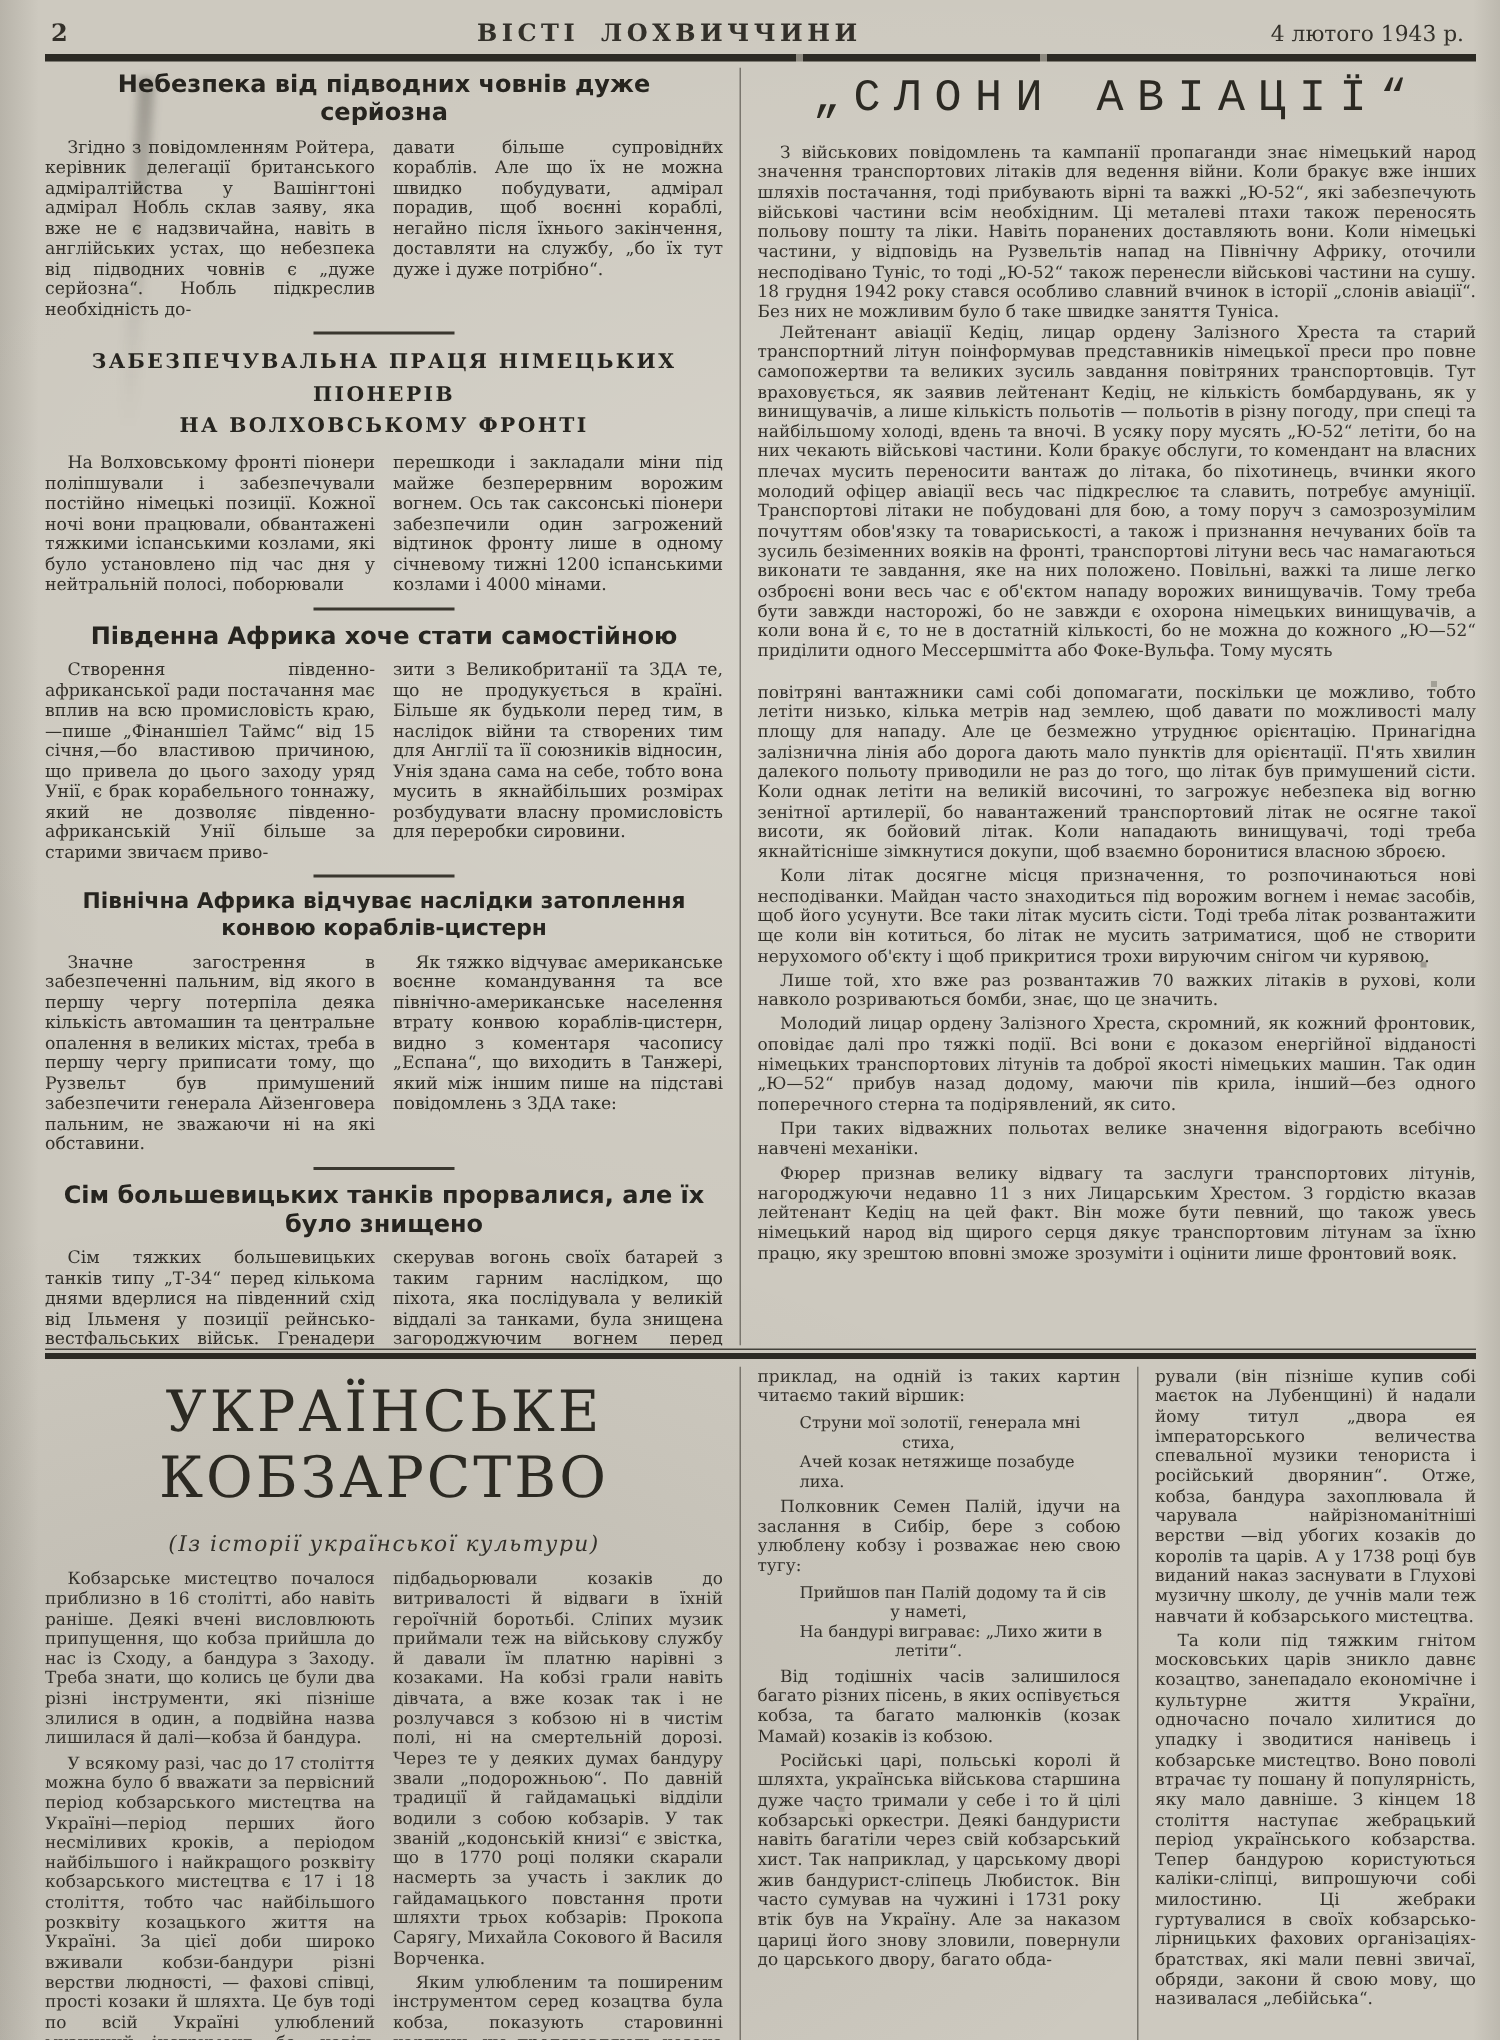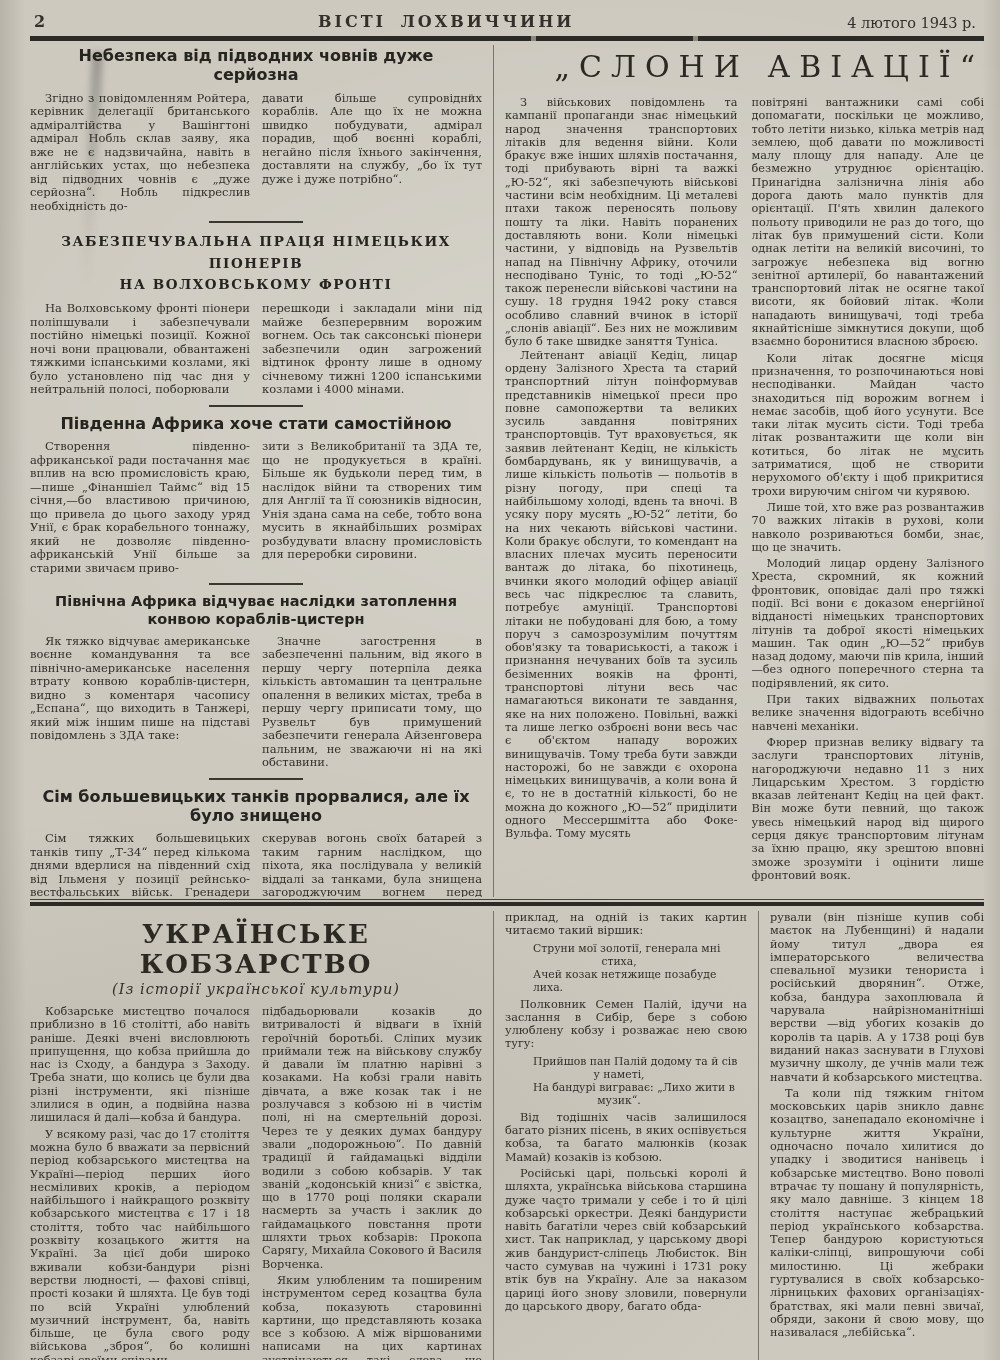--- a/index.html
+++ b/index.html
@@ -47,24 +47,24 @@
     font-size:13.5px; letter-spacing:1.6px; line-height:1.6; margin:2px 0 6px; color:#26241f;}
   .twocol{display:flex; gap:12px;}
   .twocol > div{flex:1; overflow:hidden;}
   .body-sm{font-size:11.5px; line-height:13.5px; text-align:justify;}
   .body-av{font-size:11.3px; line-height:13.3px; text-align:justify;}
   p.para{margin:0; text-indent:15px;}
   p.cont{margin:0; text-indent:0;}
   p.gap{margin-top:3px;}
   .divider{width:94px; height:2px; background:#3a372f; margin:8px auto 8px;}
   
-  .av-head{font-size:30px; letter-spacing:9px; text-align:right; font-weight:normal;
-    margin:4px 0 12px; color:#2b2922; white-space:nowrap;}
-  
-  .kb-title{font-size:26px; letter-spacing:2px; text-align:center; font-weight:bold; margin:8px 0 2px; color:#2b2922;}
+  .av-head{font-size:30px; letter-spacing:9px; text-align:center; font-weight:normal;
+    margin:4px 0 12px; color:#2b2922; white-space:nowrap;font-family:Liberation Mono, monospace;}
+  
+  .kb-title{font-size:38px; letter-spacing:2px; text-align:center; font-weight:normal; margin:8px 0 15px; color:#2b2922;}
   .kb-sub{font-style:italic; font-size:14.5px; text-align:center; letter-spacing:1px; margin:0 0 8px;}
   .verse{margin:4px 0 4px; font-size:10.8px; line-height:13px;}
   .v-left{padding-left:28px; text-align:left;}
   .v-right{text-align:center; padding-right:14px;}
 </style>
 </head>
 <body>
 
 <div class="page">
   <div class="streak"></div>
@@ -120,24 +120,24 @@
               <p class="cont">зити з Великобританії та ЗДА те, що не продукується в країні. Більше як будьколи перед тим, в наслідок війни та створених тим для Англії та її союзників відносин, Унія здана сама на себе, тобто вона мусить в якнайбільших розмірах розбудувати власну промисловість для переробки сировини.</p>
             </div>
         </div>
       </article>
       <div class="divider"></div>
 
       <article>
         <h2 class="headline-sans" style="font-size:14.5px;">Північна Африка відчуває наслідки затоплення конвою кораблів-цистерн</h2>
         <div class="twocol body-sm">
           <div>
+              <p class="para">Значне загострення в забезпеченні пальним, від якого в першу чергу потерпіла деяка кількість автомашин та центральне опалення в великих містах, треба в першу чергу приписати тому, що Рузвельт був примушений забезпечити генерала Айзенговера пальним, не зважаючи ні на які обставини.</p>
+            </div>
+          <div>
               <p class="para">Як тяжко відчуває американське воєнне командування та все північно-американське населення втрату конвою кораблів-цистерн, видно з коментаря часопису „Еспана“, що виходить в Танжері, який між іншим пише на підставі повідомлень з ЗДА таке:</p>
-            </div>
-          <div>
-              <p class="para">Значне загострення в забезпеченні пальним, від якого в першу чергу потерпіла деяка кількість автомашин та центральне опалення в великих містах, треба в першу чергу приписати тому, що Рузвельт був примушений забезпечити генерала Айзенговера пальним, не зважаючи ні на які обставини.</p>
             </div>
         </div>
       </article>
       <div class="divider"></div>
 
       <article>
         <h2 class="headline-sans">Сім большевицьких танків прорвалися, але їх було знищено</h2>
         <div class="twocol body-sm">
           <div>
               <p class="para">Сім тяжких большевицьких танків типу „Т-34“ перед кількома днями вдерлися на південний схід від Ільменя у позиції рейнсько-вестфальських військ. Гренадери дозволили переїхати сталевим колосам поза свої рови, а потім почали по них стріляти. Один висунений артилерійський спостерігач</p>
@@ -147,21 +147,21 @@
             </div>
         </div>
       </article>
 
     </div>
 
     <div class="v-rule"></div>
 
     <div class="right-half">
       <h1 class="av-head">„СЛОНИ АВІАЦІЇ“</h1>
-      <div class="twocol body-av" style="gap:14px;">
+      <div class="twocol body-av" style="gap:14px;flex-direction:column;">
         <div>
           <p class="para">З військових повідомлень та кампанії пропаганди знає німецький народ значення транспортових літаків для ведення війни. Коли бракує вже інших шляхів постачання, тоді прибувають вірні та важкі „Ю-52“, які забезпечують військові частини всім необхідним. Ці металеві птахи також переносять польову пошту та ліки. Навіть поранених доставляють вони. Коли німецькі частини, у відповідь на Рузвельтів напад на Північну Африку, оточили несподівано Туніс, то тоді „Ю-52“ також перенесли військові частини на сушу. 18 грудня 1942 року стався особливо славний вчинок в історії „слонів авіації“. Без них не можливим було б таке швидке заняття Туніса.</p>
           <p class="para">Лейтенант авіації Кедіц, лицар ордену Залізного Хреста та старий транспортний літун поінформував представників німецької преси про повне самопожертви та великих зусиль завдання повітряних транспортовців. Тут враховується, як заявив лейтенант Кедіц, не кількість бомбардувань, як у винищувачів, а лише кількість польотів — польотів в різну погоду, при спеці та найбільшому холоді, вдень та вночі. В усяку пору мусять „Ю-52“ летіти, бо на них чекають військові частини. Коли бракує обслуги, то комендант на власних плечах мусить переносити вантаж до літака, бо піхотинець, вчинки якого молодий офіцер авіації весь час підкреслює та славить, потребує амуніції. Транспортові літаки не побудовані для бою, а тому поруч з самозрозумілим почуттям обов'язку та товариськості, а також і признання нечуваних боїв та зусиль безіменних вояків на фронті, транспортові літуни весь час намагаються виконати те завдання, яке на них положено. Повільні, важкі та лише легко озброєні вони весь час є об'єктом нападу ворожих винищувачів. Тому треба бути завжди насторожі, бо не завжди є охорона німецьких винищувачів, а коли вона й є, то не в достатній кількості, бо не можна до кожного „Ю—52“ приділити одного Мессершмітта або Фоке-Вульфа. Тому мусять</p>
         </div>
         <div>
           <p class="cont">повітряні вантажники самі собі допомагати, поскільки це можливо, тобто летіти низько, кілька метрів над землею, щоб давати по можливості малу площу для нападу. Але це безмежно утруднює орієнтацію. Принагідна залізнична лінія або дорога дають мало пунктів для орієнтації. П'ять хвилин далекого польоту приводили не раз до того, що літак був примушений сісти. Коли однак летіти на великій височині, то загрожує небезпека від вогню зенітної артилерії, бо навантажений транспортовий літак не осягне такої висоти, як бойовий літак. Коли нападають винищувачі, тоді треба якнайтісніше зімкнутися докупи, щоб взаємно боронитися власною зброєю.</p>
           <p class="para gap">Коли літак досягне місця призначення, то розпочинаються нові несподіванки. Майдан часто знаходиться під ворожим вогнем і немає засобів, щоб його усунути. Все таки літак мусить сісти. Тоді треба літак розвантажити ще коли він котиться, бо літак не мусить затриматися, щоб не створити нерухомого об'єкту і щоб прикритися трохи вируючим снігом чи курявою.</p>
           <p class="para gap">Лише той, хто вже раз розвантажив 70 важких літаків в рухові, коли навколо розриваються бомби, знає, що це значить.</p>
           <p class="para gap">Молодий лицар ордену Залізного Хреста, скромний, як кожний фронтовик, оповідає далі про тяжкі події. Всі вони є доказом енергійної відданості німецьких транспортових літунів та доброї якості німецьких машин. Так один „Ю—52“ прибув назад додому, маючи пів крила, інший—без одного поперечного стерна та подірявлений, як сито.</p>
           <p class="para gap">При таких відважних польотах велике значення відограють всебічно навчені механіки.</p>
@@ -198,21 +198,21 @@
       <div class="verse">
         <div class="v-left">Струни мої золотії, генерала мні</div>
         <div class="v-right">стиха,</div>
         <div class="v-left">Ачей козак нетяжище позабуде лиха.</div>
       </div>
       <p class="para">Полковник Семен Палій, ідучи на заслання в Сибір, бере з собою улюблену кобзу і розважає нею свою тугу:</p>
       <div class="verse">
         <div class="v-left">Прийшов пан Палій додому та й сів</div>
         <div class="v-right">у наметі,</div>
         <div class="v-left">На бандурі виграває: „Лихо жити в</div>
-        <div class="v-right">музик“.</div>
+        <div class="v-right">летіти“.</div>
       </div>
       <p class="para gap">Від тодішніх часів залишилося багато різних пісень, в яких оспівується кобза, та багато малюнків (козак Мамай) козаків із кобзою.</p>
       <p class="para gap">Російські царі, польські королі й шляхта, українська військова старшина дуже часто тримали у себе і то й цілі кобзарські оркестри. Деякі бандуристи навіть багатіли через свій кобзарський хист. Так наприклад, у царському дворі жив бандурист-сліпець Любисток. Він часто сумував на чужині і 1731 року втік був на Україну. Але за наказом цариці його знову зловили, повернули до царського двору, багато обда-</p>
     </div>
 
     <div class="v-rule"></div>
 
     <div class="bcol4 body-av">
       <p class="cont">рували (він пізніше купив собі маєток на Лубенщині) й надали йому титул „двора ея імператорського величества спевальної музики тенориста і російський дворянин“. Отже, кобза, бандура захоплювала й чарувала найрізноманітніші верстви —від убогих козаків до королів та царів. А у 1738 році був виданий наказ заснувати в Глухові музичну школу, де учнів мали теж навчати й кобзарського мистецтва.</p>
       <p class="para gap">Та коли під тяжким гнітом московських царів зникло давнє козацтво, занепадало економічне і культурне життя України, одночасно почало хилитися до упадку і зводитися нанівець і кобзарське мистецтво. Воно поволі втрачає ту пошану й популярність, яку мало давніше. З кінцем 18 століття наступає жебрацький період українського кобзарства. Тепер бандурою користуються каліки-сліпці, випрошуючи собі милостиню. Ці жебраки гуртувалися в своїх кобзарсько-лірницьких фахових організаціях-братствах, які мали певні звичаї, обряди, закони й свою мову, що називалася „лебійська“.</p>

